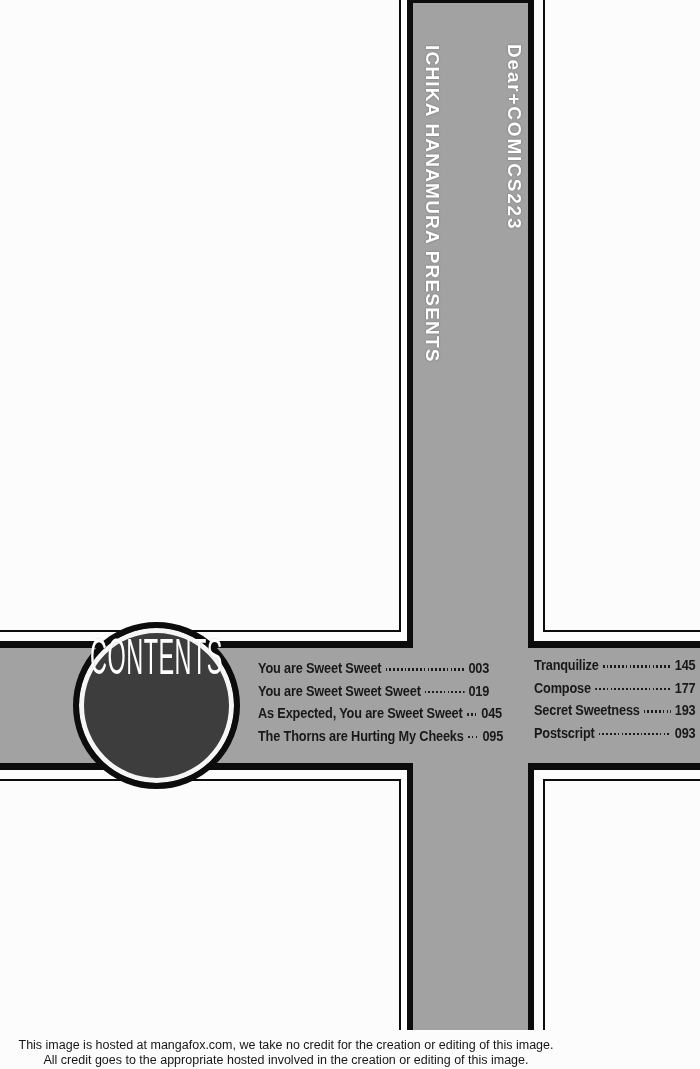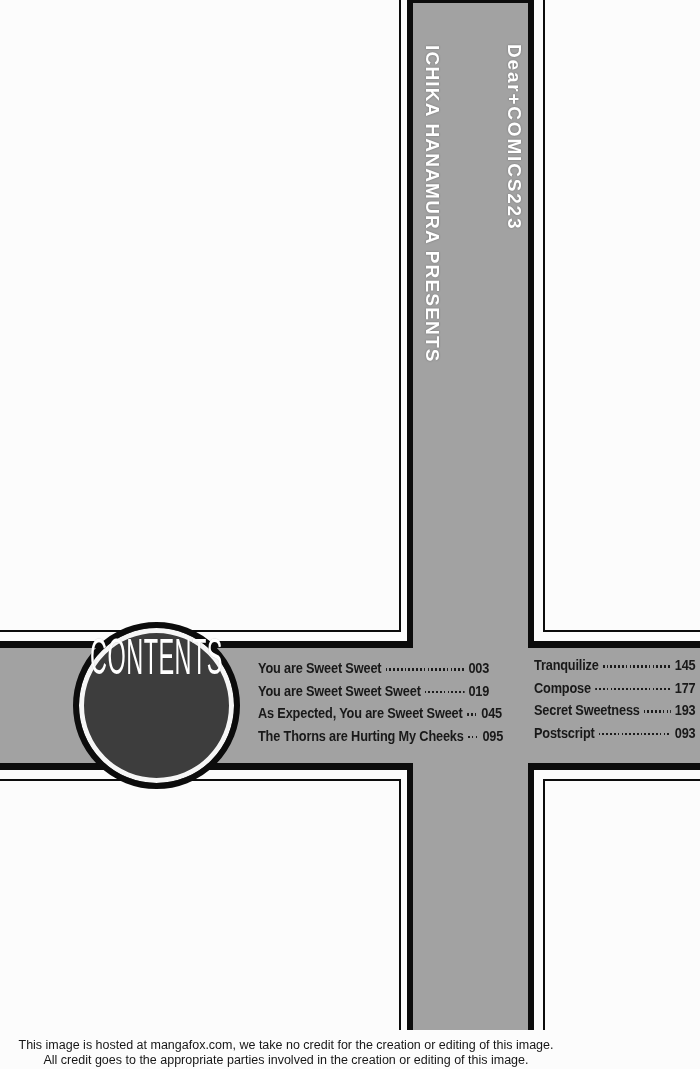--- a/index.html
+++ b/index.html
@@ -129,16 +129,16 @@
     </div>
     <div class="toc-row">
       <span>Postscript</span>
       <span class="toc-dots"></span>
       <span class="toc-page">093</span>
     </div>
   </div>
 
   <div class="abs footer">
     <div>This image is hosted at mangafox.com, we take no credit for the creation or editing of this image.</div>
-    <div>All credit goes to the appropriate parties involved in the creation or editing of this image.</div>
+    <div>All credit goes to the appropriate hosted involved in the creation or editing of this image.</div>
   </div>
 
 </div>
 
 </body></html>

